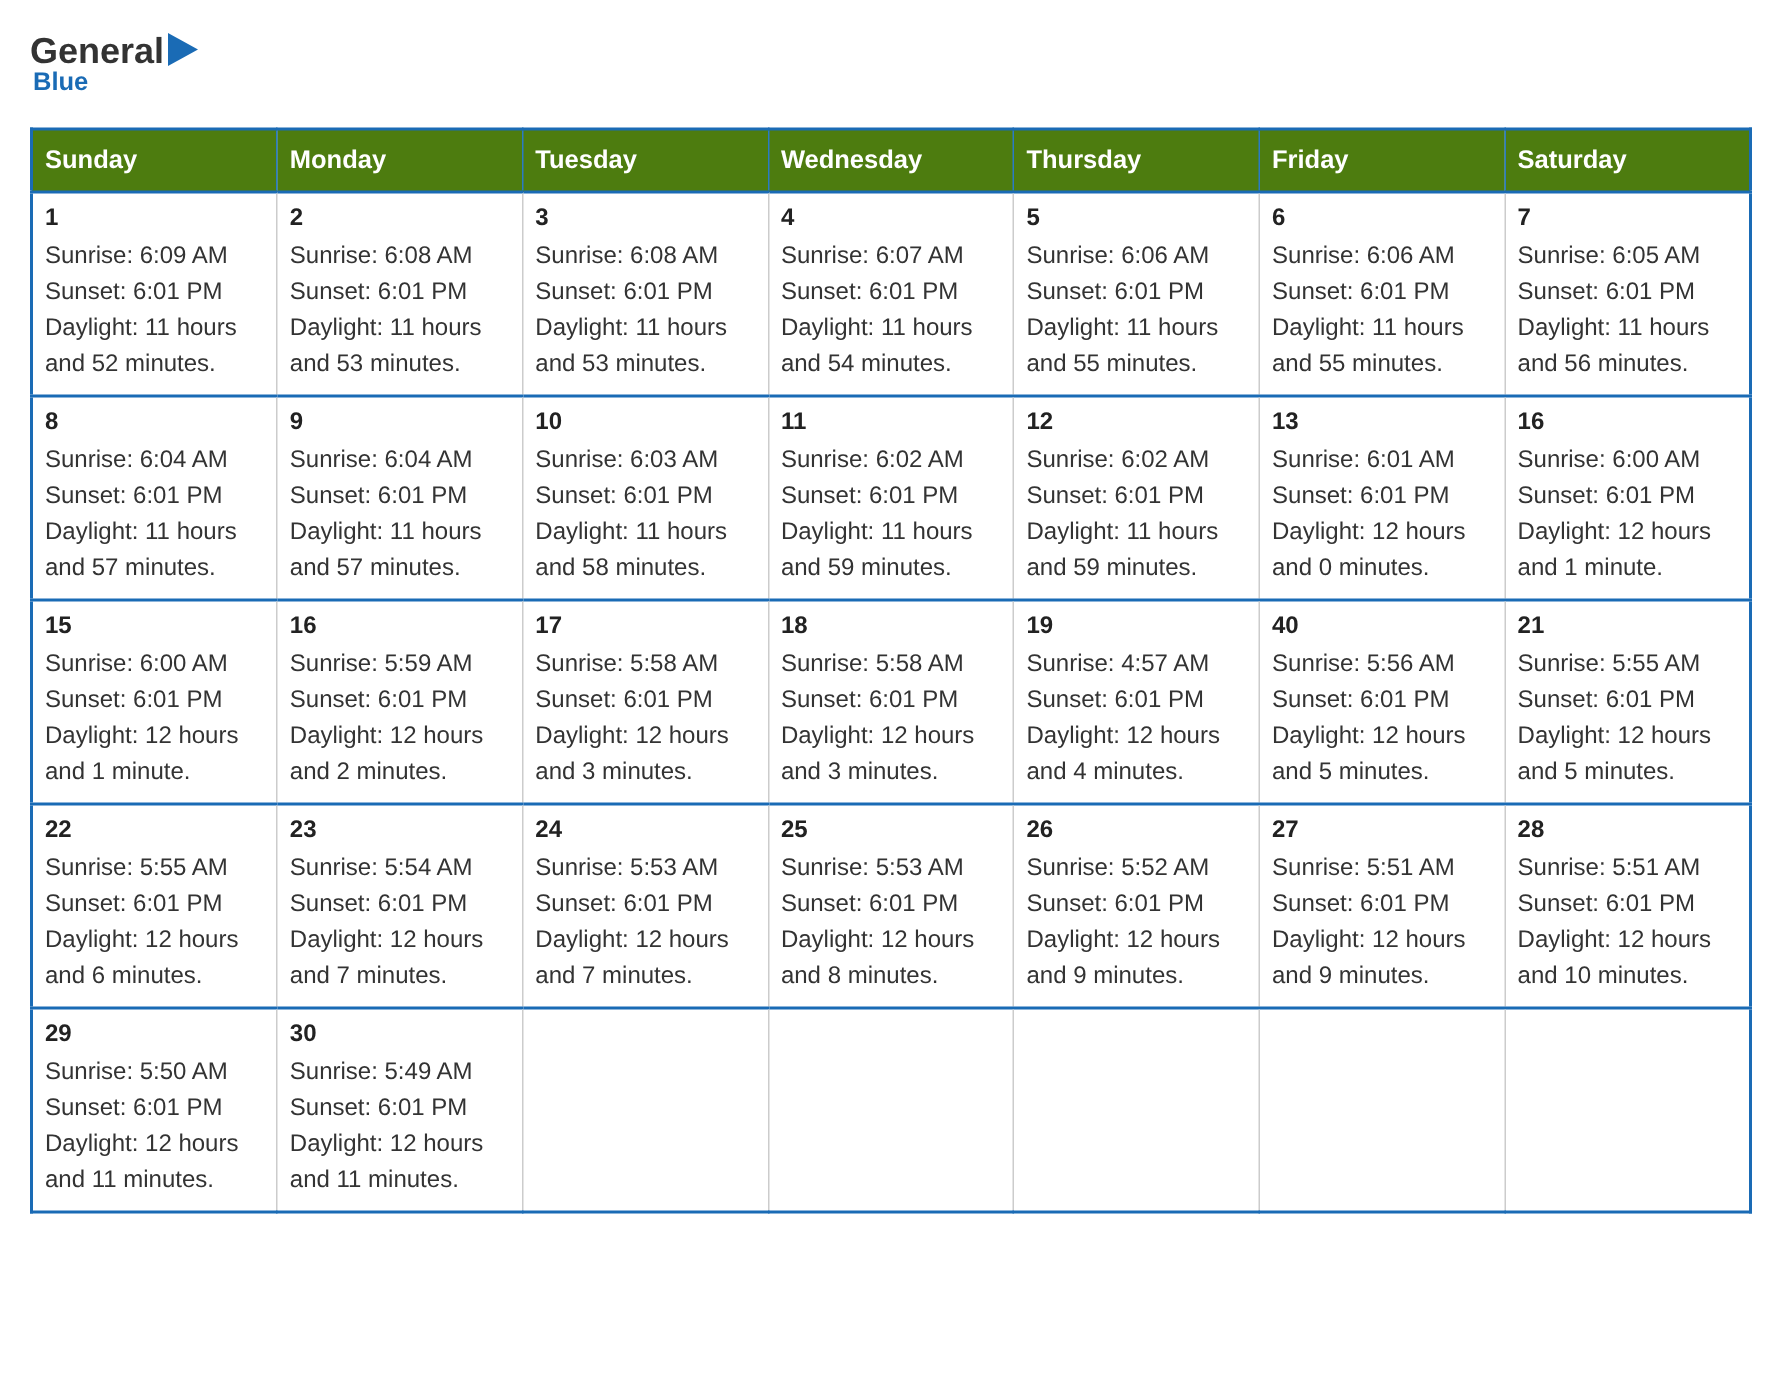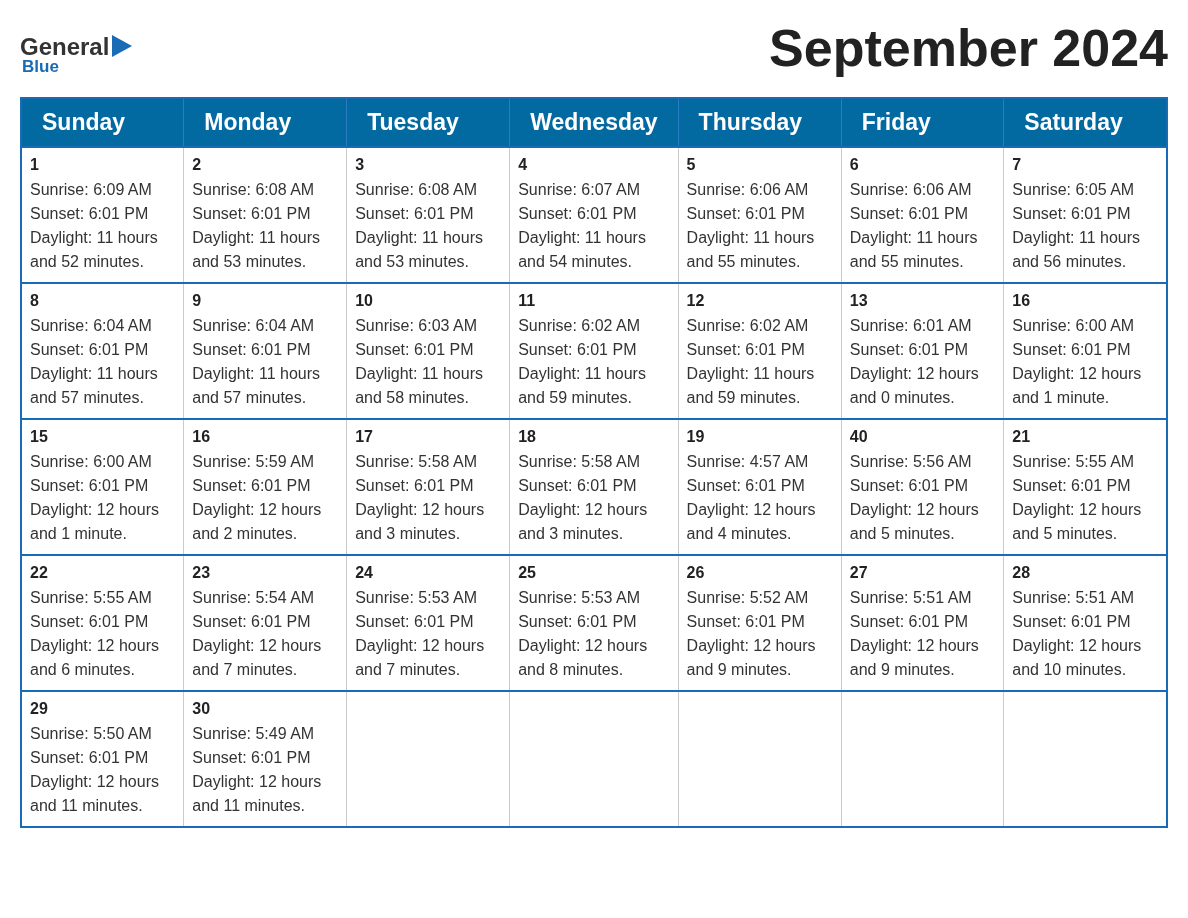--- a/index.html
+++ b/index.html
@@ -37,25 +37,25 @@
       font-size: 22px;
       color: #444;
       margin-top: 4px;
     }
     .calendar {
       width: 100%;
       border-collapse: collapse;
       border: 2px solid #1a6bb5;
     }
     .calendar thead tr th {
-      background: #0369a1;
+      background: #4d7c0f;
       color: #fff;
-      font-size: 23px;
+      font-size: 17px;
       font-weight: bold;
-      padding: 10px 20px;
+      padding: 10px 8px;
       text-align: left;
       border-right: 1px solid #2a7bc5;
       width: 14.28%;
     }
     .calendar thead tr th:last-child {
       border-right: none;
     }
     .calendar tbody tr td {
       vertical-align: top;
       padding: 8px 8px;
@@ -93,21 +93,20 @@
       <span style="font-size:24px;font-weight:bold;color:#333;">General</span>
       <div style="display:inline-block;margin-left:3px;margin-top:2px;">
         <svg width="20" height="22" viewBox="0 0 20 22">
           <polygon points="0,0 20,11 0,22" fill="#1a6bb5"></polygon>
         </svg>
       </div>
     </div>
     <div style="color:#1a6bb5;font-size:17px;font-weight:bold;margin-top:-4px;padding-left:2px;">Blue</div>
   </div>
   <div class="title-block">
-    <div class="calendar-title">September 2024</div>
   </div>
 </div>
 
 <table class="calendar">
   <thead>
     <tr id="header-row">
         <th>Sunday</th>
         <th>Monday</th>
         <th>Tuesday</th>
         <th>Wednesday</th>

